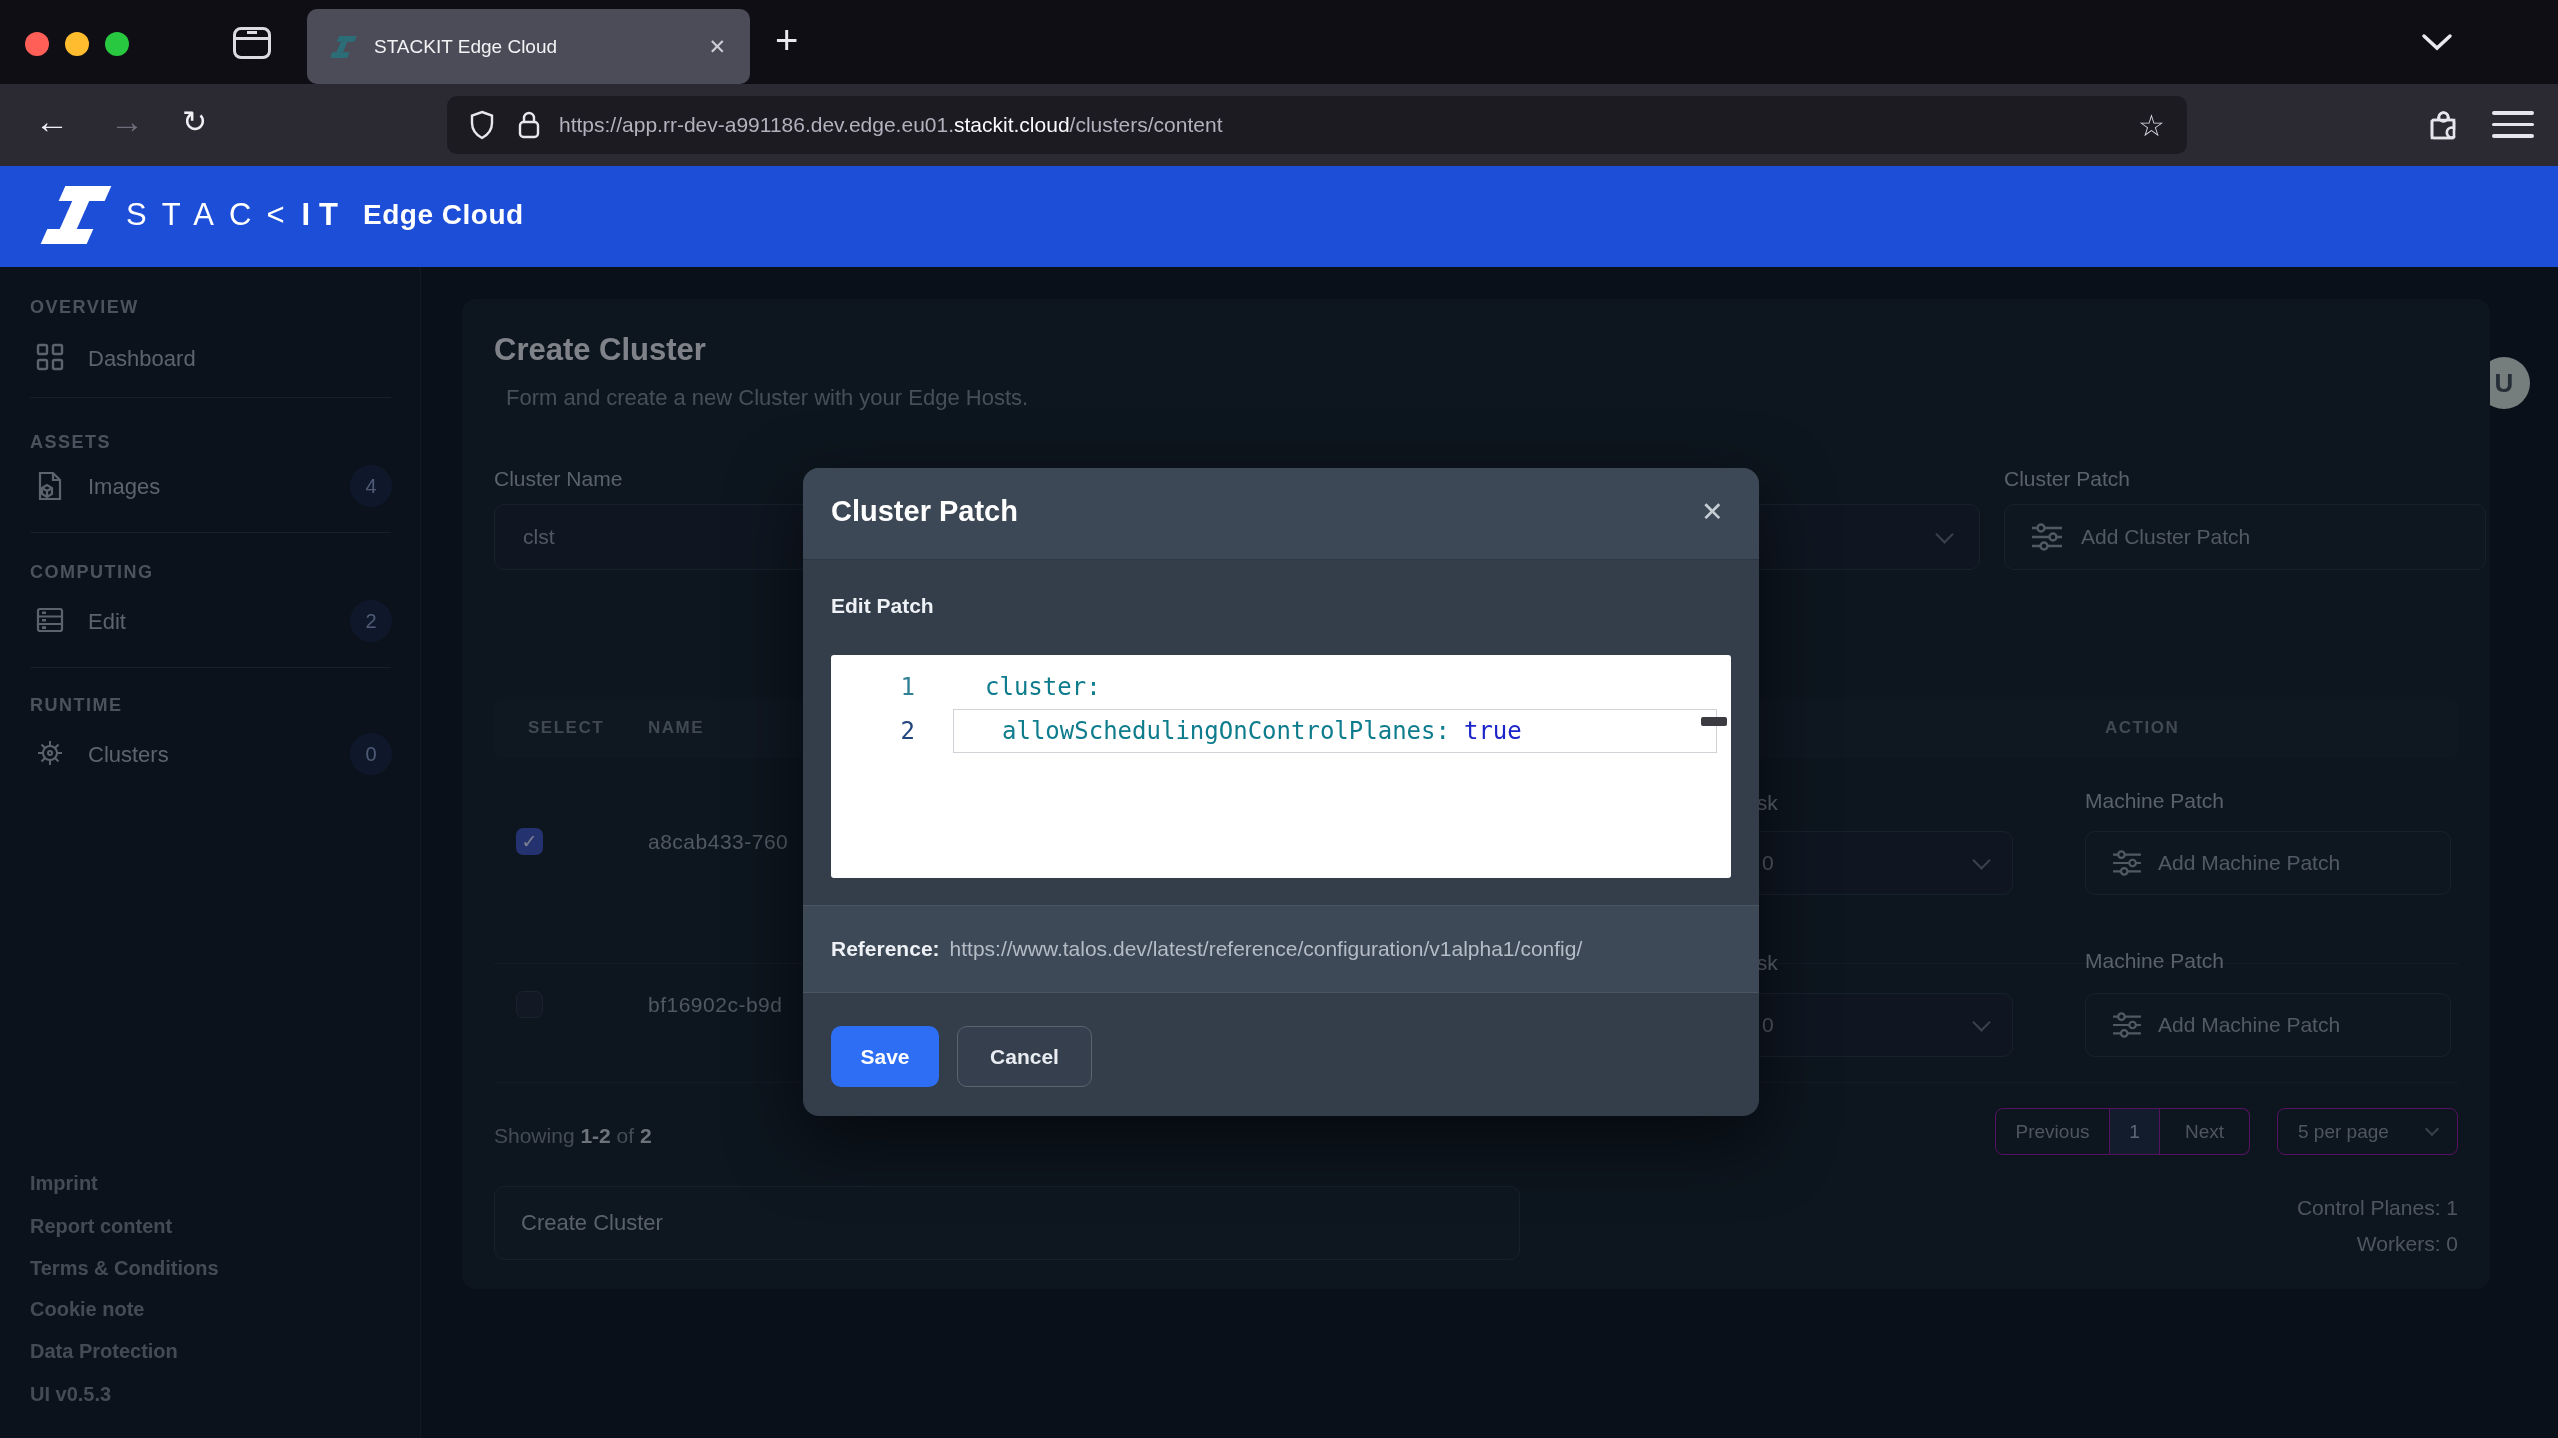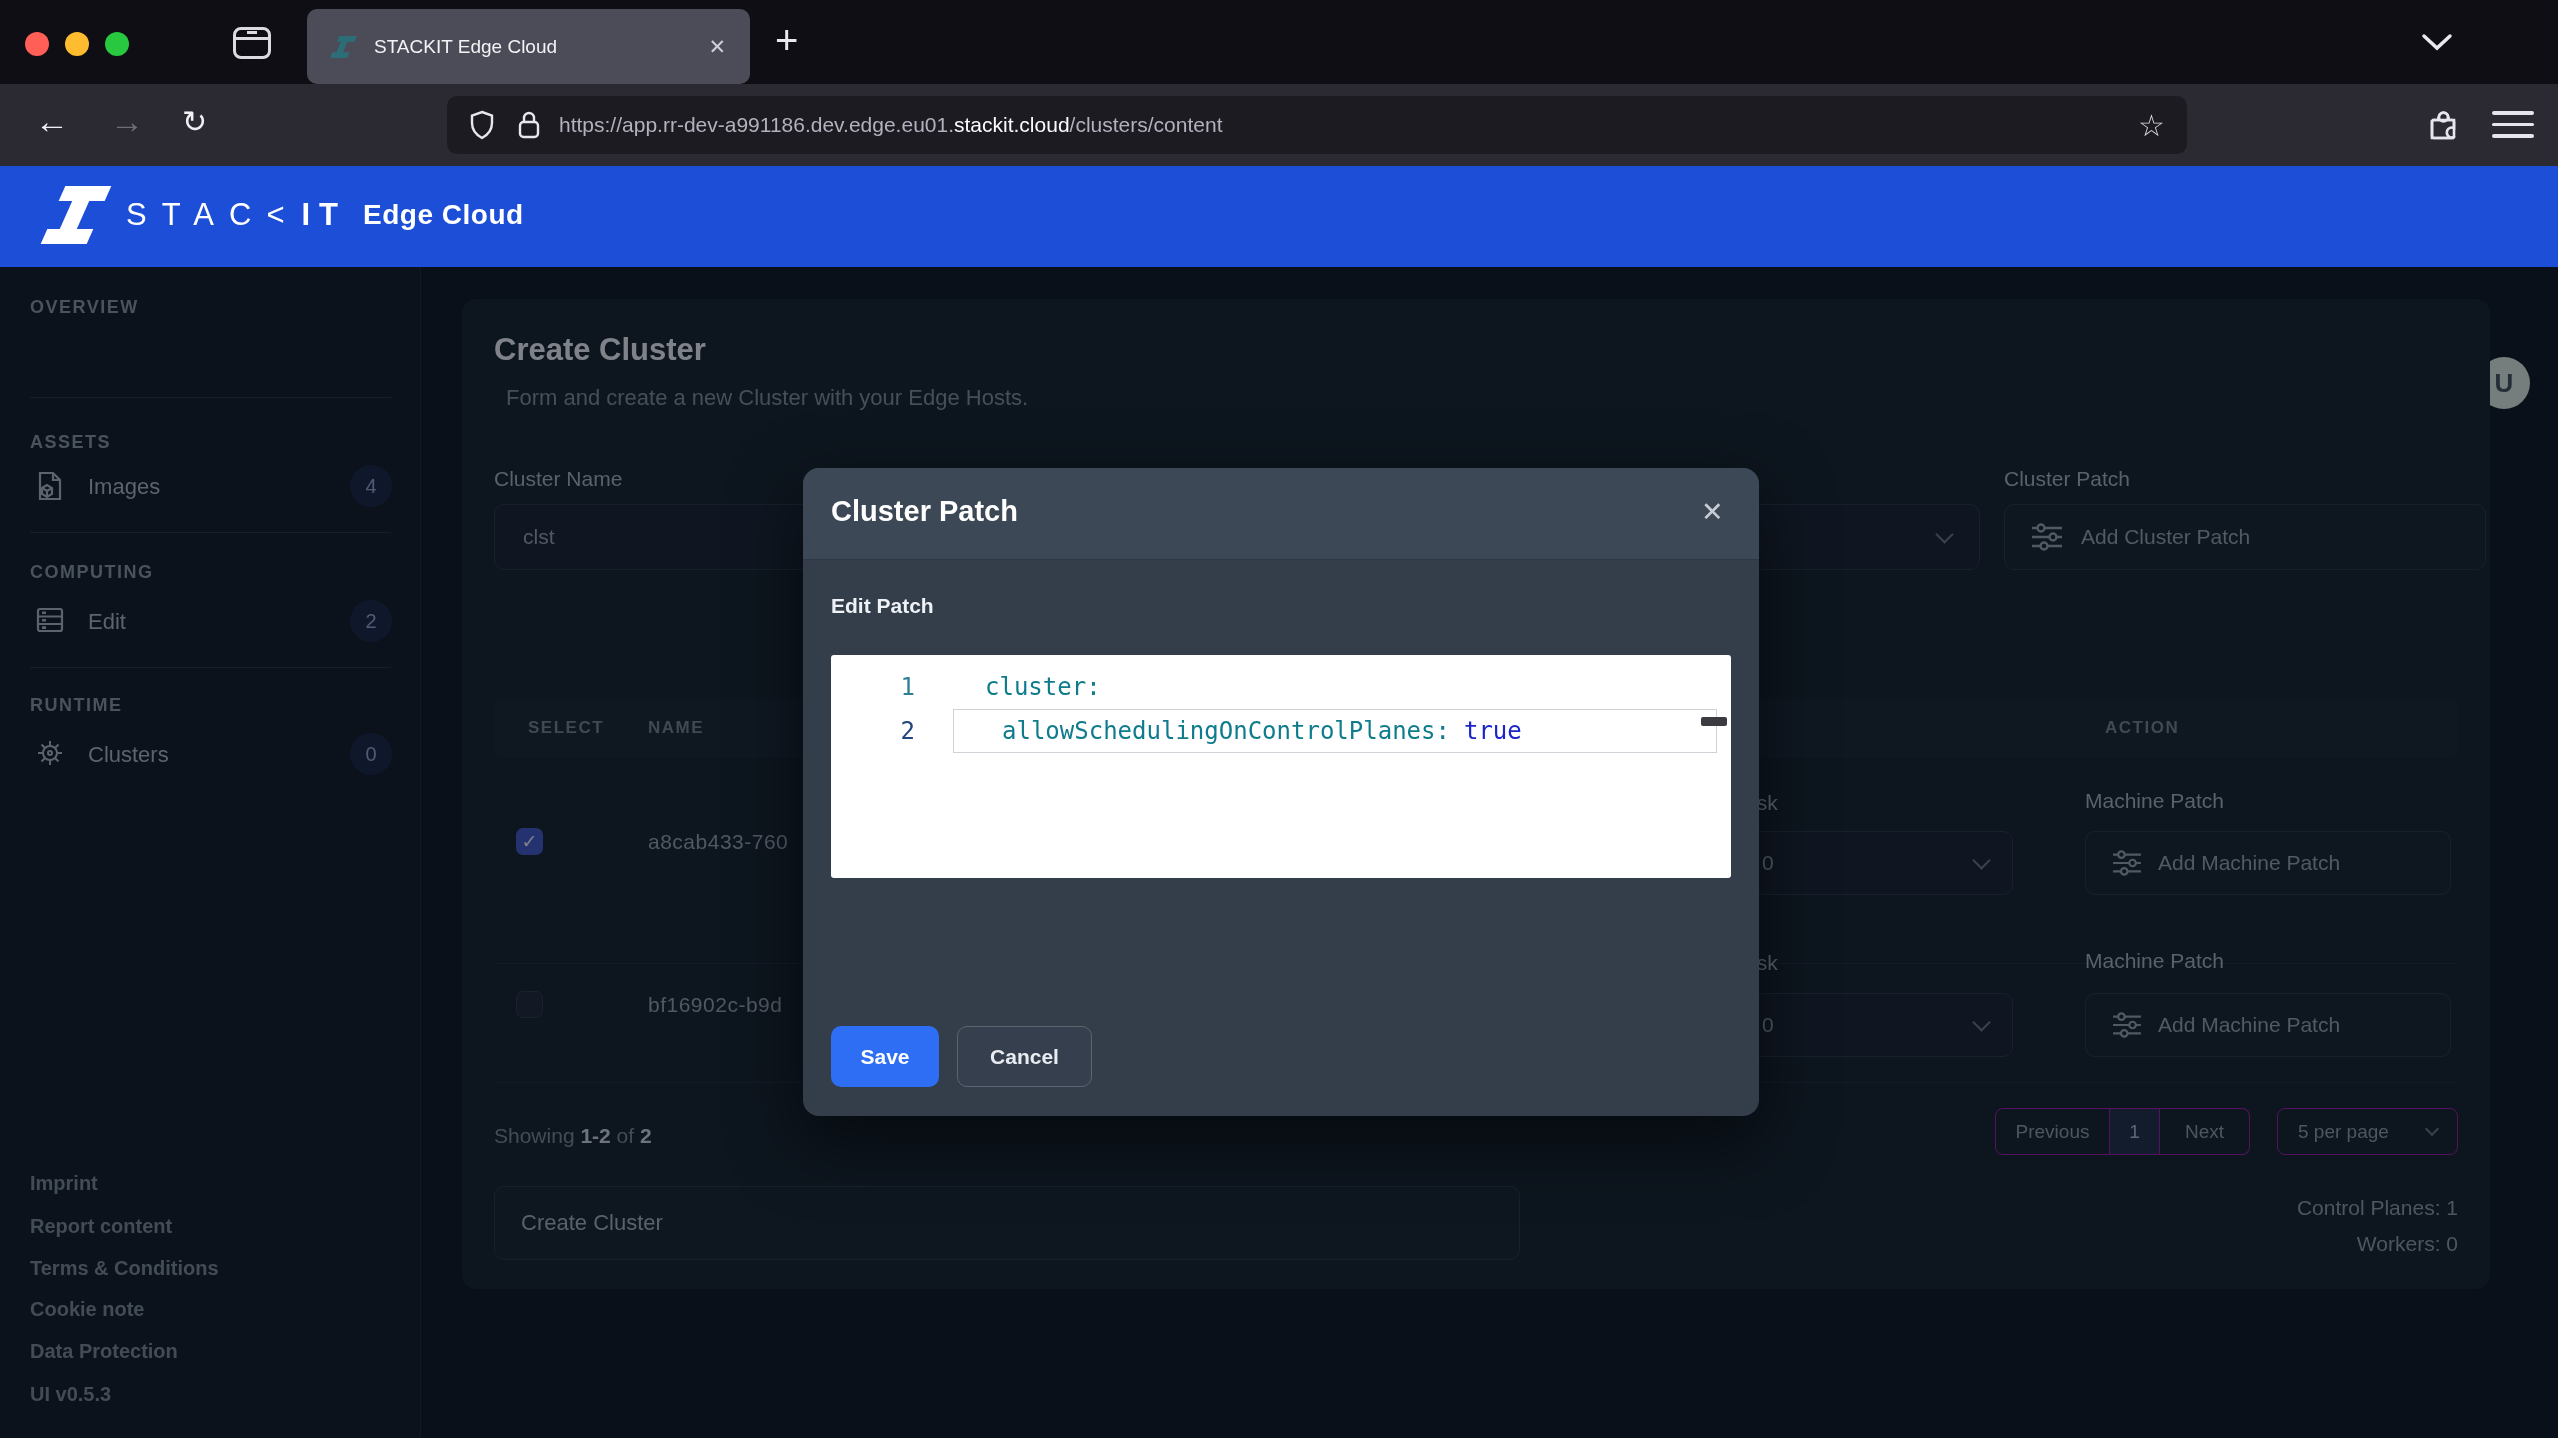--- a/index.html
+++ b/index.html
@@ -168,20 +168,33 @@
       <span class="thin">STAC</span>
         <span class="thin">&lt;</span>
         <span class="bold">IT</span>
       <span class="product">Edge Cloud</span>
     </div>
     <div class="abs avatar">U</div>
   </div>
 
   <div class="abs sidebar">
     <div class="abs secttl" style="top:30px">OVERVIEW</div>
+    <div class="abs sitem" style="top:72px">
+      <span class="ic">
+        <svg width="28" height="28" viewBox="0 0 28 28">
+            <g fill="none" stroke="#aab5c3" stroke-width="2.4">
+              <rect x="2" y="2" width="9" height="9" rx="1.5"></rect>
+              <rect x="17" y="2" width="9" height="9" rx="1.5"></rect>
+              <rect x="2" y="17" width="9" height="9" rx="1.5"></rect>
+              <rect x="17" y="17" width="9" height="9" rx="1.5"></rect>
+            </g>
+          </svg>
+      </span>
+      <span class="lbl">Dashboard</span>
+    </div>
     <div class="abs sdiv" style="top:130px"></div>
 
     <div class="abs secttl" style="top:165px">ASSETS</div>
     <div class="abs sitem" style="top:200px">
       <span class="ic">
         <svg width="28" height="30" viewBox="0 0 28 30">
             <g fill="none" stroke="#aab5c3" stroke-width="2.2">
               <path d="M4 2 h13 l7 7 v19 h-20 Z"></path>
               <path d="M17 2 v7 h7"></path>
               <path d="M6 17 l5-3 5 3 v6 l-5 3 -5-3 Z M6 17 l5 3 5-3 M11 20 v6"></path>
@@ -350,18 +363,22 @@
         <span style="color:#0e7c8c;margin-left:36px">cluster:</span>
       </div>
       <div class="cline" style="top:54px">
         <span class="lnum" style="color:#23477c">2</span>
         <span style="color:#0e7c8c;margin-left:53px">allowSchedulingOnControlPlanes:</span>
         <span style="color:#1b25c9;margin-left:14px">true</span>
       </div>
       <div class="sbthumb"></div>
     </div>
 
+    <div class="abs refbar">
+      <span class="rl">Reference:</span>
+      <span class="ru">https://www.talos.dev/latest/reference/configuration/v1alpha1/config/</span>
+    </div>
 
     <div class="mbtn save">Save</div>
     <div class="mbtn cancel">Cancel</div>
   </div>
 
 </div>
 
 </body></html>

